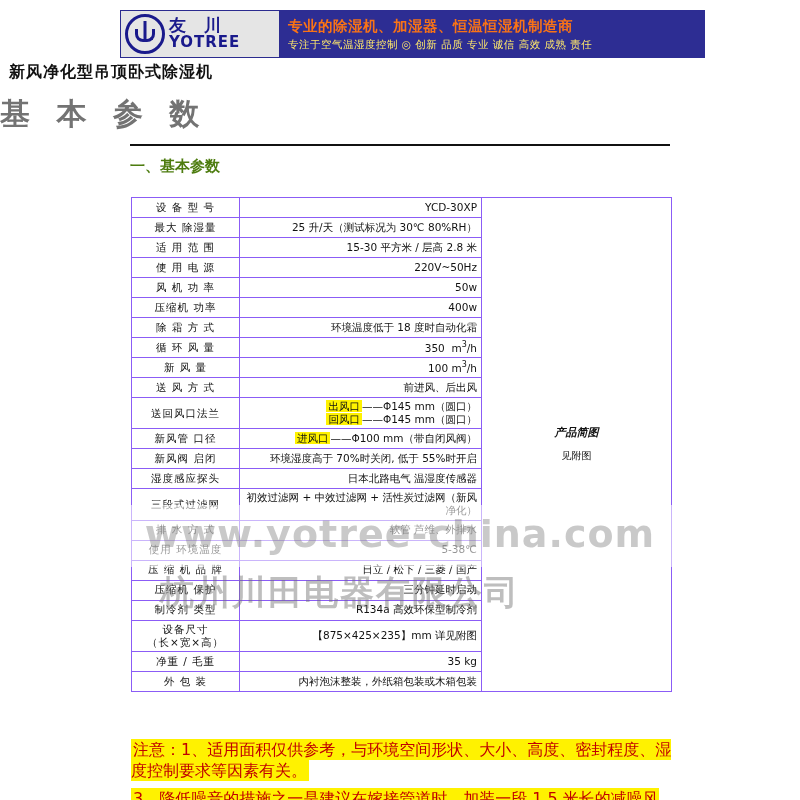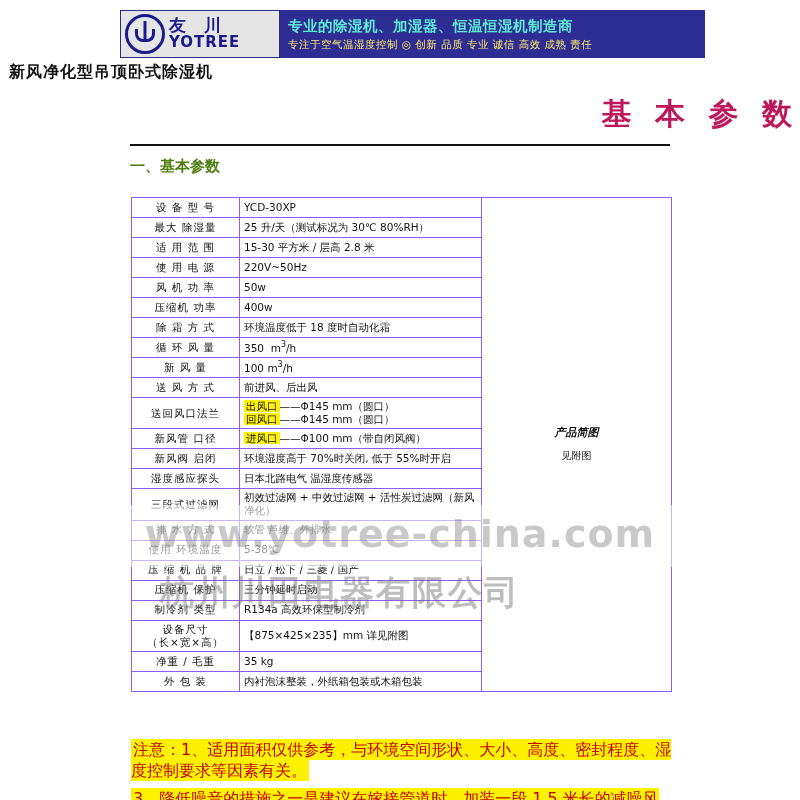--- a/index.html
+++ b/index.html
@@ -85,21 +85,21 @@
   .banner-right {
     flex: 1;
     background: #2d2d93;
     display: flex;
     flex-direction: column;
     justify-content: center;
     padding-left: 8px;
     box-sizing: border-box;
   }
   .banner-line1 {
-    color: #5eead4;
+    color: #f97316;
     font-size: 14.5px;
     font-weight: bold;
     letter-spacing: 0.5px;
     padding-bottom: 2px;
   }
   .banner-line2 {
     color: #ffe96b;
     font-size: 10.5px;
     letter-spacing: 0.5px;
   }
@@ -111,26 +111,25 @@
     text-align: left;
     font-size: 16px;
     font-weight: bold;
     color: #111;
     letter-spacing: 1px;
     padding-left: 9px;
   }
   .title-main {
     position: absolute;
     top: 94px; left: 0; width: 800px;
-    text-align: right;
+    text-align: left;
     font-size: 30px;
     font-weight: bold;
-    color: #be185d;
+    color: #737373;
     letter-spacing: 8px;
-    font-family: Liberation Serif, serif;
   }
   .rule {
     position: absolute;
     left: 130px; top: 144px;
     width: 540px; height: 0;
     border-top: 2px solid #111;
   }
   .section-title {
     position: absolute;
     left: 130px; top: 157px;
@@ -160,21 +159,21 @@
     line-height: 1.25;
     box-sizing: border-box;
   }
   td.k {
     width: 108px;
     text-align: center;
     letter-spacing: 1px;
   }
   td.v {
     width: 242px;
-    text-align: left;
+    text-align: right;
     padding-left: 6px;
   }
   td.pic {
     width: 190px;
     text-align: center;
     vertical-align: middle;
   }
   .pic-title {
     font-size: 11px;
     font-weight: bold;

